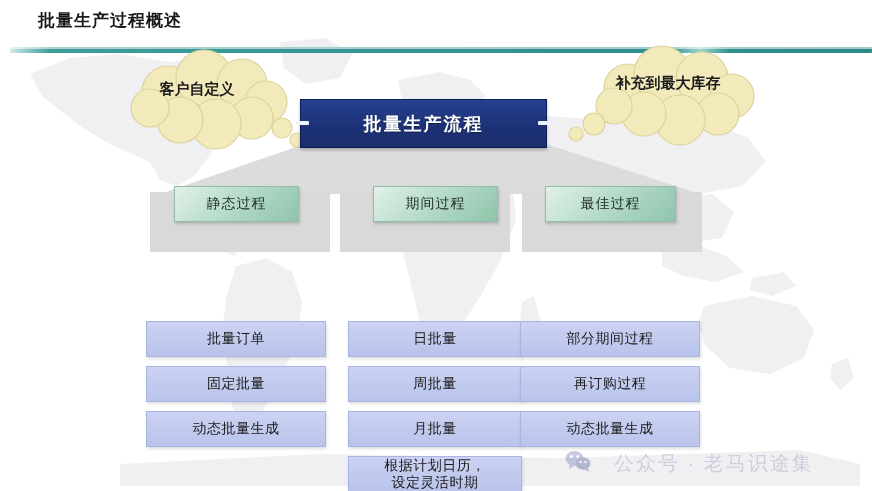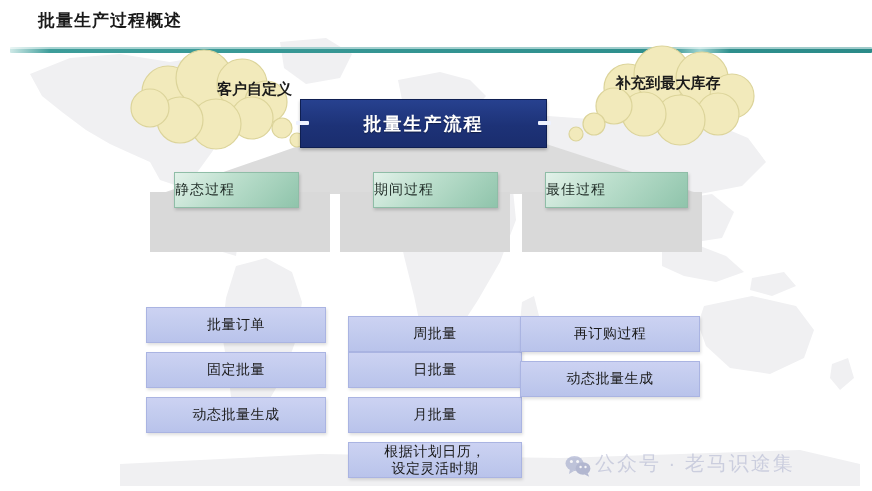--- a/index.html
+++ b/index.html
@@ -47,21 +47,21 @@
   .cloud{position:absolute;}
   .cloud svg{display:block;overflow:visible;}
   .cloud-body{fill:#f2eabb;stroke:#dcd49a;stroke-width:1.2;}
   .cloud-label{
     position:absolute;
     font-size:15px;font-weight:bold;color:#1b1b1b;
     white-space:nowrap;
     text-align:center;
   }
   #cloud-left{left:116px;top:56px;width:190px;height:86px;}
-  #cloud-left .cloud-label{left:16px;top:24px;width:160px;text-align:right;}
+  #cloud-left .cloud-label{left:1px;top:24px;width:160px;}
   #cloud-right{left:552px;top:52px;width:200px;height:86px;}
   #cloud-right .cloud-label{left:36px;top:22px;width:160px;}
 
   
   .fan{position:absolute;left:140px;top:142px;width:580px;height:110px;}
   .fan svg{display:block;}
   .fan-poly{fill:#dcdcdc;}
   .fan-col{fill:#d9d9d9;}
 
   
@@ -86,27 +86,28 @@
   .col{position:absolute;}
   #col-0{left:146px;width:180px;}
   #col-1{left:348px;width:174px;}
   #col-2{left:520px;width:180px;}
 
   .head-box{
     height:36px;
     background:linear-gradient(135deg,#e2f1e9 0%,#bcdfcd 40%,#8fc4ab 100%);
     border:1px solid #8fbda7;
     box-shadow:1px 2px 3px rgba(0,0,0,.18);
-    display:flex;align-items:center;
+    display:flex;align-items:center;justify-content:center;
     box-sizing:border-box;
+    margin-top:14px;
   }
   .head-box .label{font-size:14px;color:#1f2b26;font-weight:normal;letter-spacing:1px;}
   #col-0 .head-box{width:125px;margin-left:28px;}
   #col-1 .head-box{width:125px;margin-left:25px;}
-  #col-2 .head-box{width:143px;margin-left:25px;}
+  #col-2 .head-box{width:131px;margin-left:25px;}
 
   .item-box{
     height:36px;margin-top:9px;
     background:linear-gradient(to bottom,#ccd2f2 0%,#c2cbee 50%,#b9c3eb 100%);
     border:1px solid #aab4e2;
     box-shadow:1px 2px 3px rgba(0,0,0,.13);
     display:flex;align-items:center;justify-content:center;
     box-sizing:border-box;
     text-align:center;
   }
@@ -116,21 +117,21 @@
   }
   .items{position:relative;}
   #col-0 .items{top:99px;}
   #col-1 .items{top:99px;}
   #col-2 .items{top:99px;}
   #col-0,#col-1,#col-2{top:172px;}
 
   
   .watermark{
     position:absolute;left:565px;top:450px;
-    display:flex;align-items:flex-end;gap:4px;
+    display:flex;align-items:flex-start;gap:23px;
     opacity:.42;
     pointer-events:none;
   }
   .wm-icon{width:26px;height:22px;position:relative;flex:0 0 auto;}
   .wm-icon svg{display:block;}
   .wm-text{
     font-size:20px;color:#9aa0c4;letter-spacing:2px;white-space:nowrap;
   }
 </style>
 </head>
@@ -244,41 +245,44 @@
         <span class="label">动态批量生成</span>
       </div>
     </div>
   </div>
 
   <div class="col" id="col-1">
     <div class="head-box">
       <span class="label">期间过程</span>
     </div>
     <div class="items">
-      <div class="item-box">
-        <span class="label">周批量</span>
-      </div>
       <div class="item-box" style="margin-top:0">
         <span class="label">日批量</span>
+      </div>
+      <div class="item-box">
+        <span class="label">周批量</span>
       </div>
       <div class="item-box">
         <span class="label">月批量</span>
       </div>
       <div class="item-box">
         <span class="label">根据计划日历，
 设定灵活时期</span>
       </div>
     </div>
   </div>
 
   <div class="col" id="col-2">
     <div class="head-box">
       <span class="label">最佳过程</span>
     </div>
     <div class="items">
+      <div class="item-box" style="margin-top:0">
+        <span class="label">部分期间过程</span>
+      </div>
       <div class="item-box">
         <span class="label">再订购过程</span>
       </div>
       <div class="item-box">
         <span class="label">动态批量生成</span>
       </div>
     </div>
   </div>
 
   <div class="watermark">

